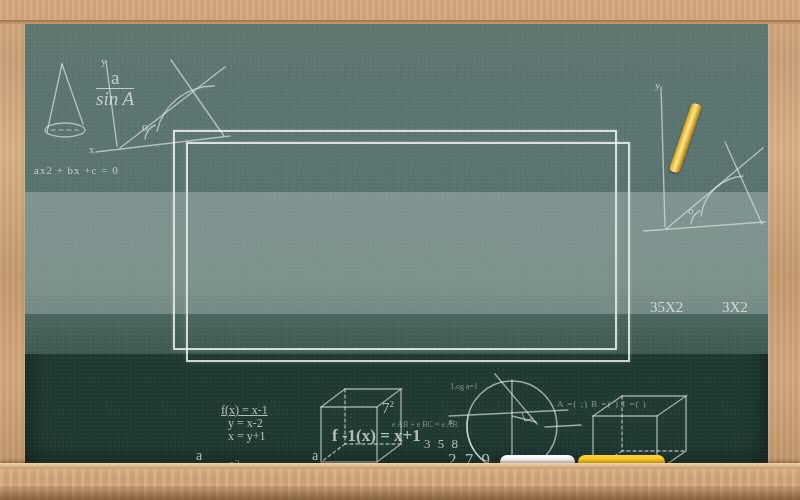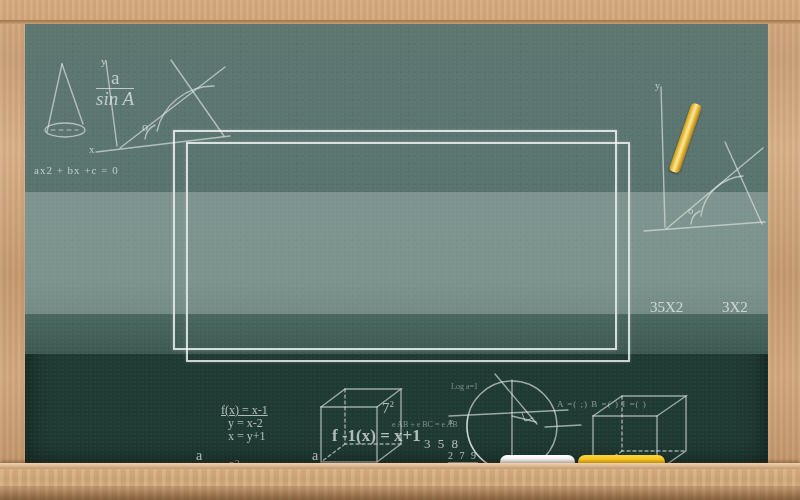--- a/index.html
+++ b/index.html
@@ -206,21 +206,21 @@
       </span>
     </div>
     <div class="chalk-txt" style="left:357px;top:375px;font-size:15px;">
       <span>7</span><sup style="font-size:9px;">2</sup>
     </div>
     <div class="chalk-txt" style="left:367px;top:396px;font-size:8px;color:rgba(232,238,236,0.45);">e AB + e BC = e AB</div>
 
     <div class="chalk-txt" style="left:307px;top:402px;font-size:17px;font-weight:bold;">f -1(x) = x+1</div>
     <div class="chalk-txt" style="left:424px;top:393px;font-size:8px;">x</div>
     <div class="chalk-txt" style="left:399px;top:412px;font-size:13px;letter-spacing:2px;">3 5 8</div>
-    <div class="chalk-txt" style="left:423px;top:426px;font-size:10px;letter-spacing:2px;border-bottom:1px solid rgba(232,238,236,0.6);padding-bottom:1px;">2 7 9</div>
+    <div class="chalk-txt" style="left:423px;top:426px;font-size:17px;letter-spacing:2px;border-bottom:1px solid rgba(232,238,236,0.6);padding-bottom:1px;">2 7 9</div>
 
     <div class="chalk-txt" style="left:426px;top:358px;font-size:8px;color:rgba(232,238,236,0.45);">Log a=1</div>
     <div class="chalk-txt" style="left:532px;top:355px;font-size:9px;color:rgba(232,238,236,0.50);letter-spacing:1px;margin-top:20px;">A =( ;) B =( ) I =( )</div>
 
     <div class="chalk-frame frame-outer"></div>
     <div class="chalk-frame frame-inner"></div>
 
     <div class="overlay-band"></div>
 
 

